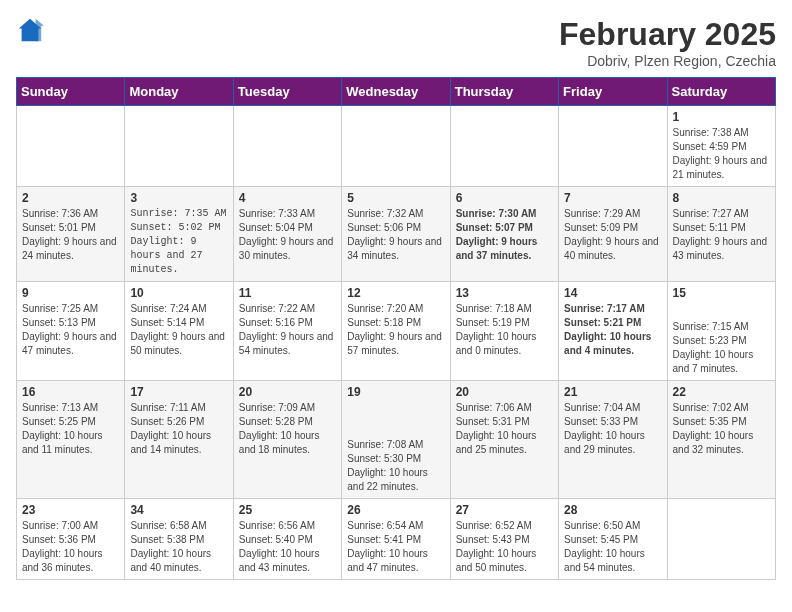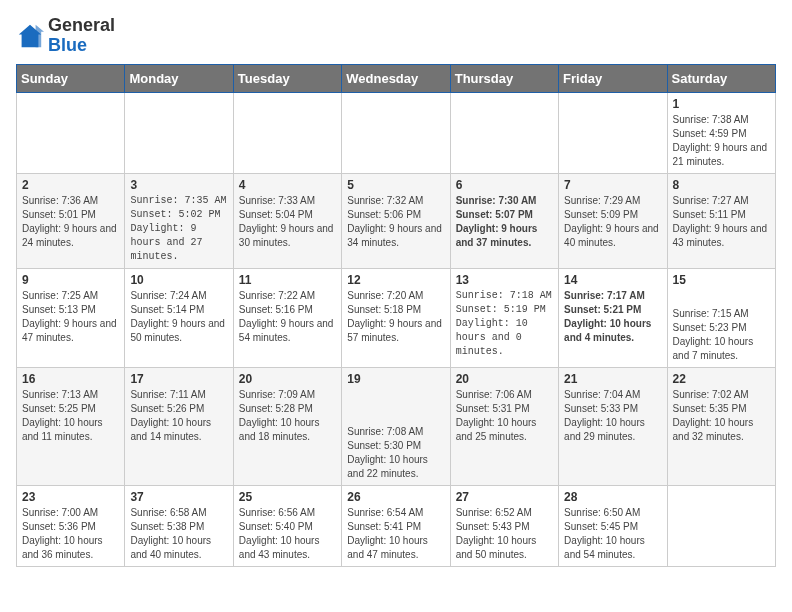--- a/index.html
+++ b/index.html
@@ -43,21 +43,21 @@
     .location {
       font-size: 14px;
       color: #555;
     }
     .calendar {
       width: 100%;
       border-collapse: collapse;
       border: 1px solid #ccc;
     }
     .calendar th {
-      background-color: #737373;
+      background-color: #701a75;
       color: #fff;
       font-size: 13px;
       font-weight: bold;
       padding: 6px 4px;
       text-align: left;
       border: 1px solid #1e5fa8;
     }
     .calendar td {
       vertical-align: top;
       border: 1px solid #ccc;
@@ -88,24 +88,24 @@
   </style>
 </head>
 <body>
 
 <div class="header">
   <div class="logo">
     <svg class="logo-icon" viewBox="0 0 40 40">
       <polygon points="20,4 36,18 32,18 32,36 8,36 8,18 4,18" fill="#1a6bbf"></polygon>
       <polygon points="28,4 40,14 36,14 36,36 28,36" fill="#1a6bbf" opacity="0.6"></polygon>
     </svg>
-    <div class="logo-text">
-      <span class="logo-general">General</span><br>
-      <span class="logo-blue">Blue</span>
-    </div>
+  </div>
+  <div class="title-block">
+    <div class="month-title">February 2025</div>
+    <div class="location">Dobriv, Plzen Region, Czechia</div>
   </div>
 </div>
 
 <table class="calendar">
   <thead>
     <tr>
     <th>Sunday</th>
         <th>Monday</th>
         <th>Tuesday</th>
         <th>Wednesday</th>
@@ -193,21 +193,21 @@
 Daylight: 9 hours and 54 minutes.</div>
         </td>
         <td>
           <span class="day-number">12</span>
           <div class="day-info" style="white-space: pre-line;">Sunrise: 7:20 AM
 Sunset: 5:18 PM
 Daylight: 9 hours and 57 minutes.</div>
         </td>
         <td>
           <span class="day-number">13</span>
-          <div class="day-info" style="white-space: pre-line; font-family: Liberation Mono, monospace;">Sunrise: 7:18 AM
+          <div class="day-info" style="white-space: pre-line;">Sunrise: 7:18 AM
 Sunset: 5:19 PM
 Daylight: 10 hours and 0 minutes.</div>
         </td>
         <td>
           <span class="day-number">14</span>
           <div class="day-info" style="white-space: pre-line; font-weight: bold;">Sunrise: 7:17 AM
 Sunset: 5:21 PM
 Daylight: 10 hours and 4 minutes.</div>
         </td>
         <td>
@@ -262,21 +262,21 @@
         </td>
       </tr>
       <tr>
         <td>
           <span class="day-number">23</span>
           <div class="day-info" style="white-space: pre-line;">Sunrise: 7:00 AM
 Sunset: 5:36 PM
 Daylight: 10 hours and 36 minutes.</div>
         </td>
         <td>
-          <span class="day-number">37</span>
+          <span class="day-number">34</span>
           <div class="day-info" style="white-space: pre-line;">Sunrise: 6:58 AM
 Sunset: 5:38 PM
 Daylight: 10 hours and 40 minutes.</div>
         </td>
         <td>
           <span class="day-number">25</span>
           <div class="day-info" style="white-space: pre-line;">Sunrise: 6:56 AM
 Sunset: 5:40 PM
 Daylight: 10 hours and 43 minutes.</div>
         </td>

